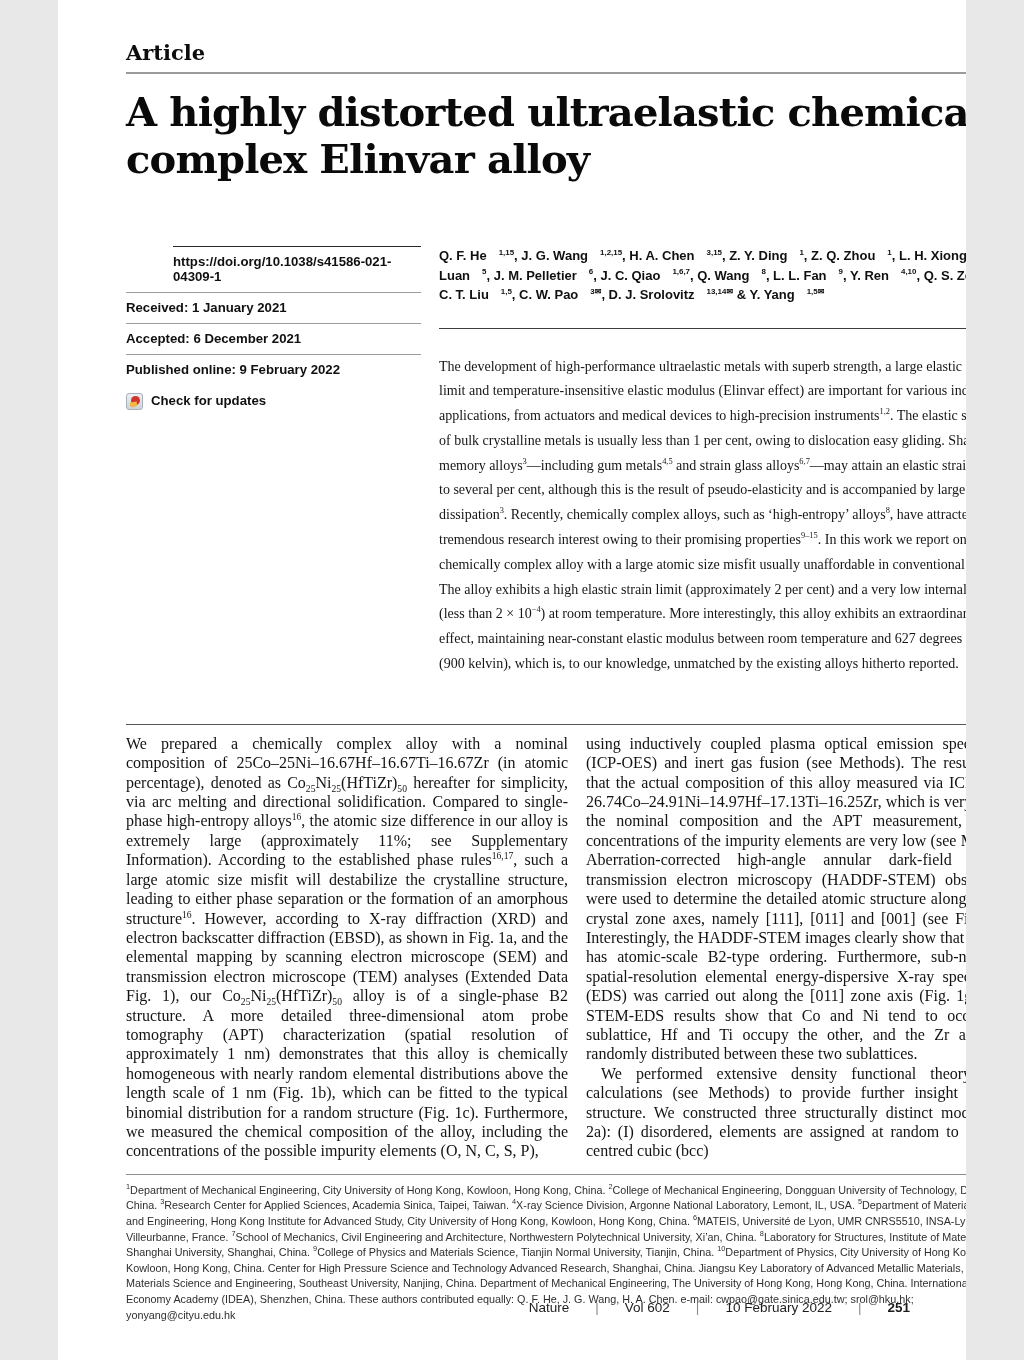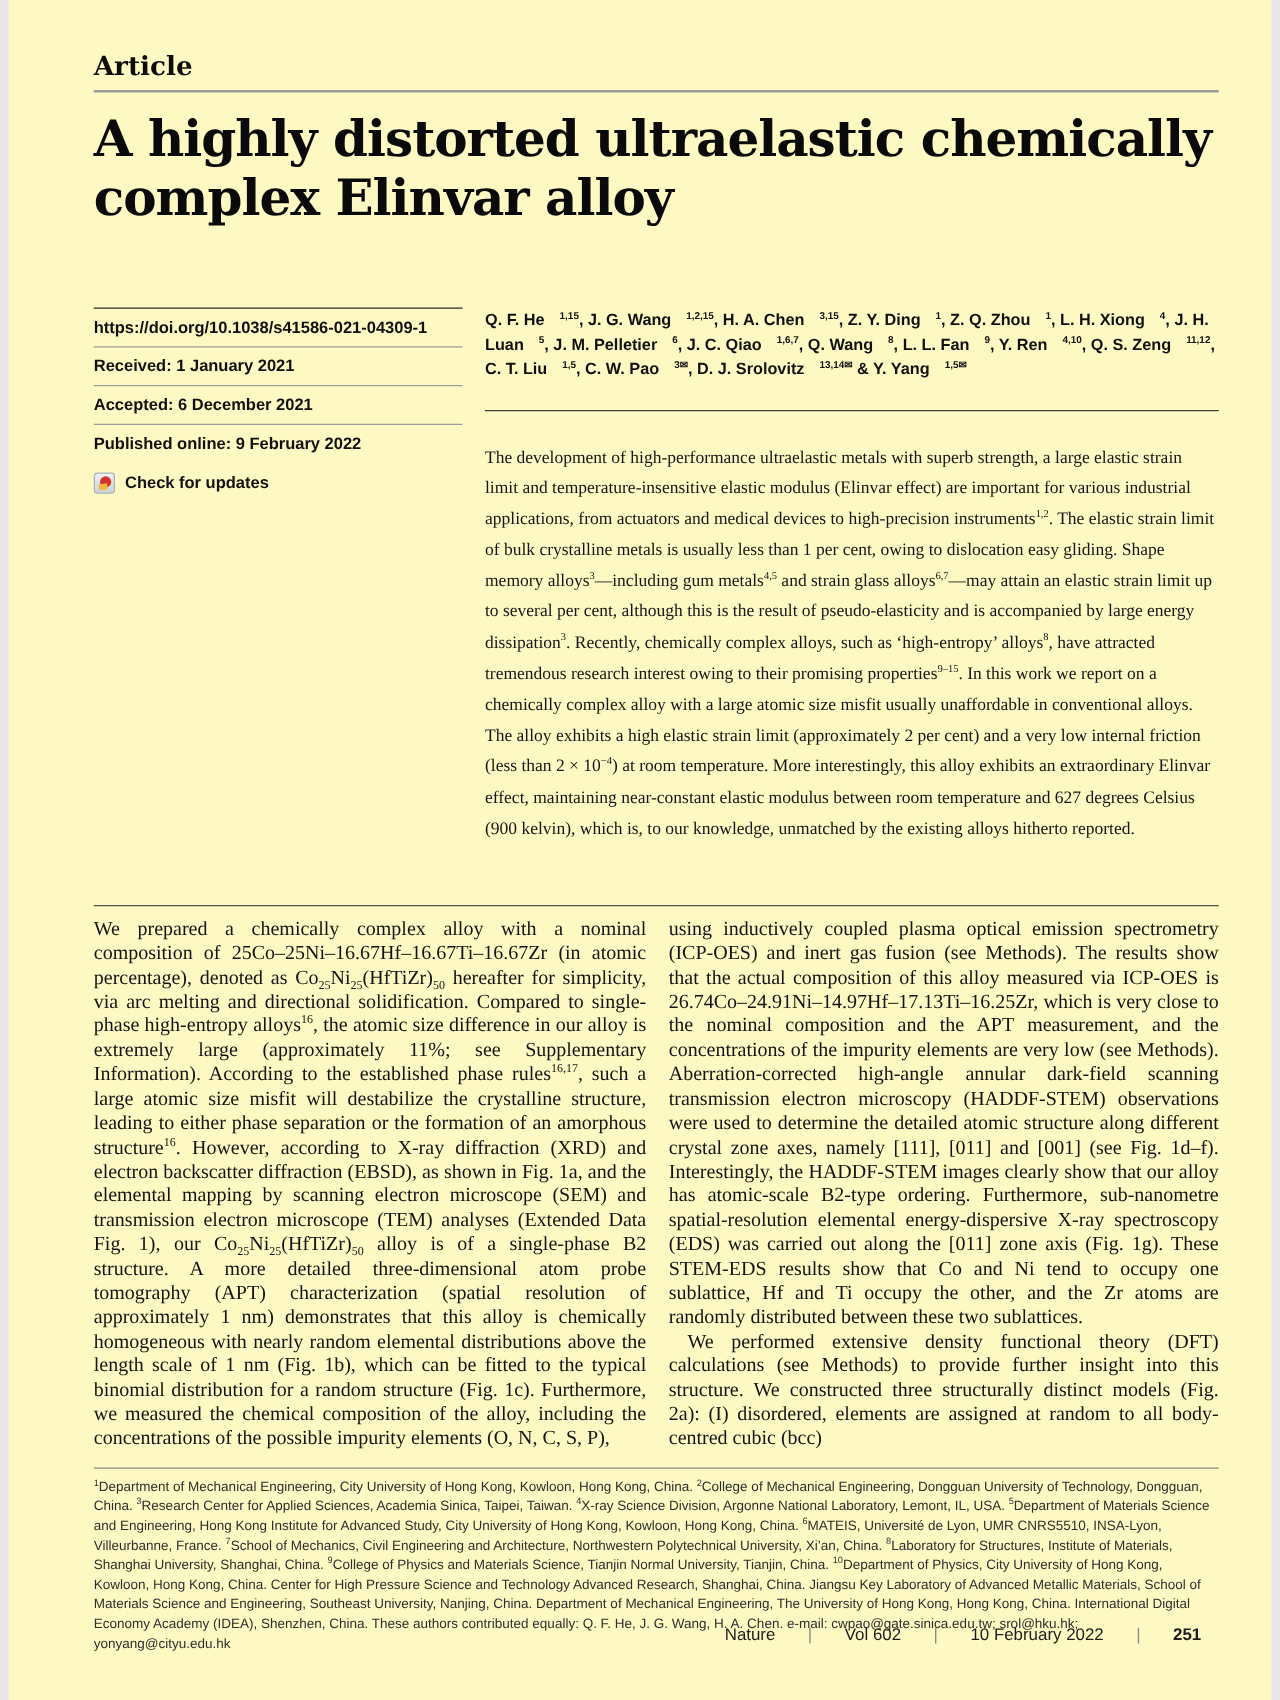--- a/index.html
+++ b/index.html
@@ -1,22 +1,22 @@
 <!DOCTYPE html>
 <html lang="en"><head>
 <meta charset="utf-8">
 <style>
   * { margin: 0; padding: 0; box-sizing: border-box; }
   html, body { background: #e8e8e8; }
   .page {
     position: relative;
-    width: 1010px;
+    width: 908px;
     height: 1360px;
     margin: 0 auto;
-    background: #fef9c3;
+    background: #ffffff;
     color: #111111;
     overflow: hidden;
   }
   .content {
     position: absolute;
     left: 68px;
     top: 40px;
     width: 900px;
   }
   
@@ -51,21 +51,21 @@
     margin-right: 18px;
     font-family: "Liberation Sans", sans-serif;
     font-size: 13.2px;
     font-weight: 700;
     color: #101010;
   }
   .meta-item {
     border-top: 1px solid #9c9c9c;
     padding: 7px 0 8px 0;
   }
-  .meta-item:first-child { border-top: 1.6px solid #2a2a2a; }
+  .meta-item:first-child { border-top: 1.6px solid #2a2a2a; margin-left: 47px; }
   .check-row {
     display: flex;
     gap: 8px;
     margin-top: 8px;
   }
   .crossmark {
     position: relative;
     width: 17px; height: 17px;
     background: linear-gradient(#eef1f4, #cdd3da);
     border: 1px solid #a8b0ba;

